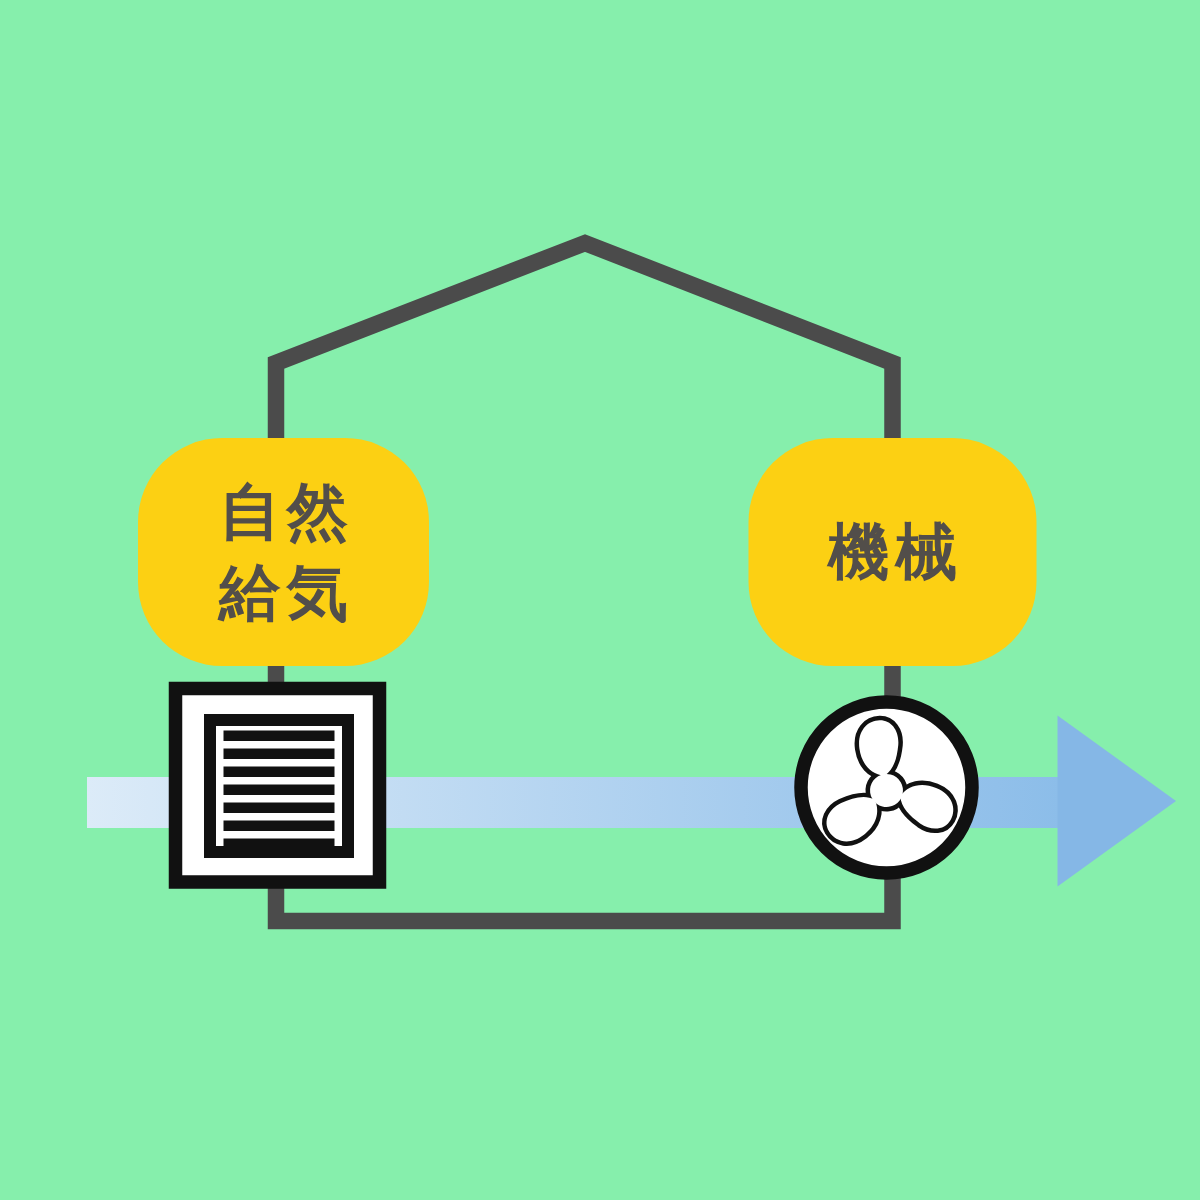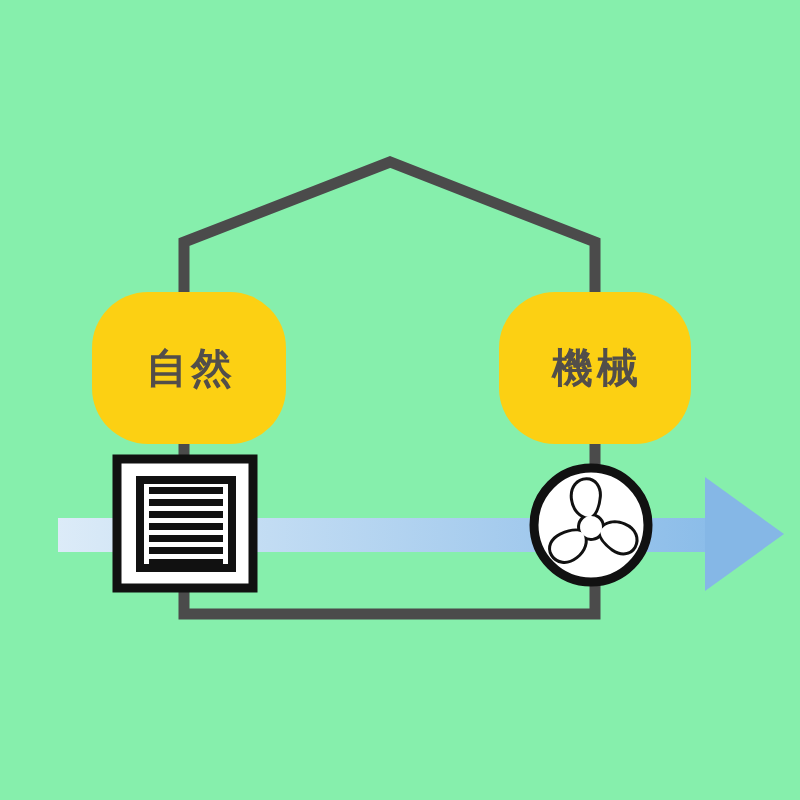--- a/index.html
+++ b/index.html
@@ -83,19 +83,20 @@
           <path transform="rotate(120)" d="M 0,-10 C -9,-12 -14,-20 -14,-30 C -14,-42 -6,-48 2,-47 C 10,-46 14,-38 12,-29 C 10,-21 7,-13 0,-10 Z"></path>
           <path transform="rotate(240)" d="M 0,-10 C -9,-12 -14,-20 -14,-30 C -14,-42 -6,-48 2,-47 C 10,-46 14,-38 12,-29 C 10,-21 7,-13 0,-10 Z"></path>
           <circle cx="0" cy="0" r="11"></circle>
         </g>
       </g>
     </g>
   </svg>
 
   <div class="badge" id="badge-supply">
     <span>自然</span>
+    <span>給気</span>
   </div>
 
   <div class="badge" id="badge-exhaust">
     <span>機械</span>
   </div>
 
 </div>
 
 </body></html>

